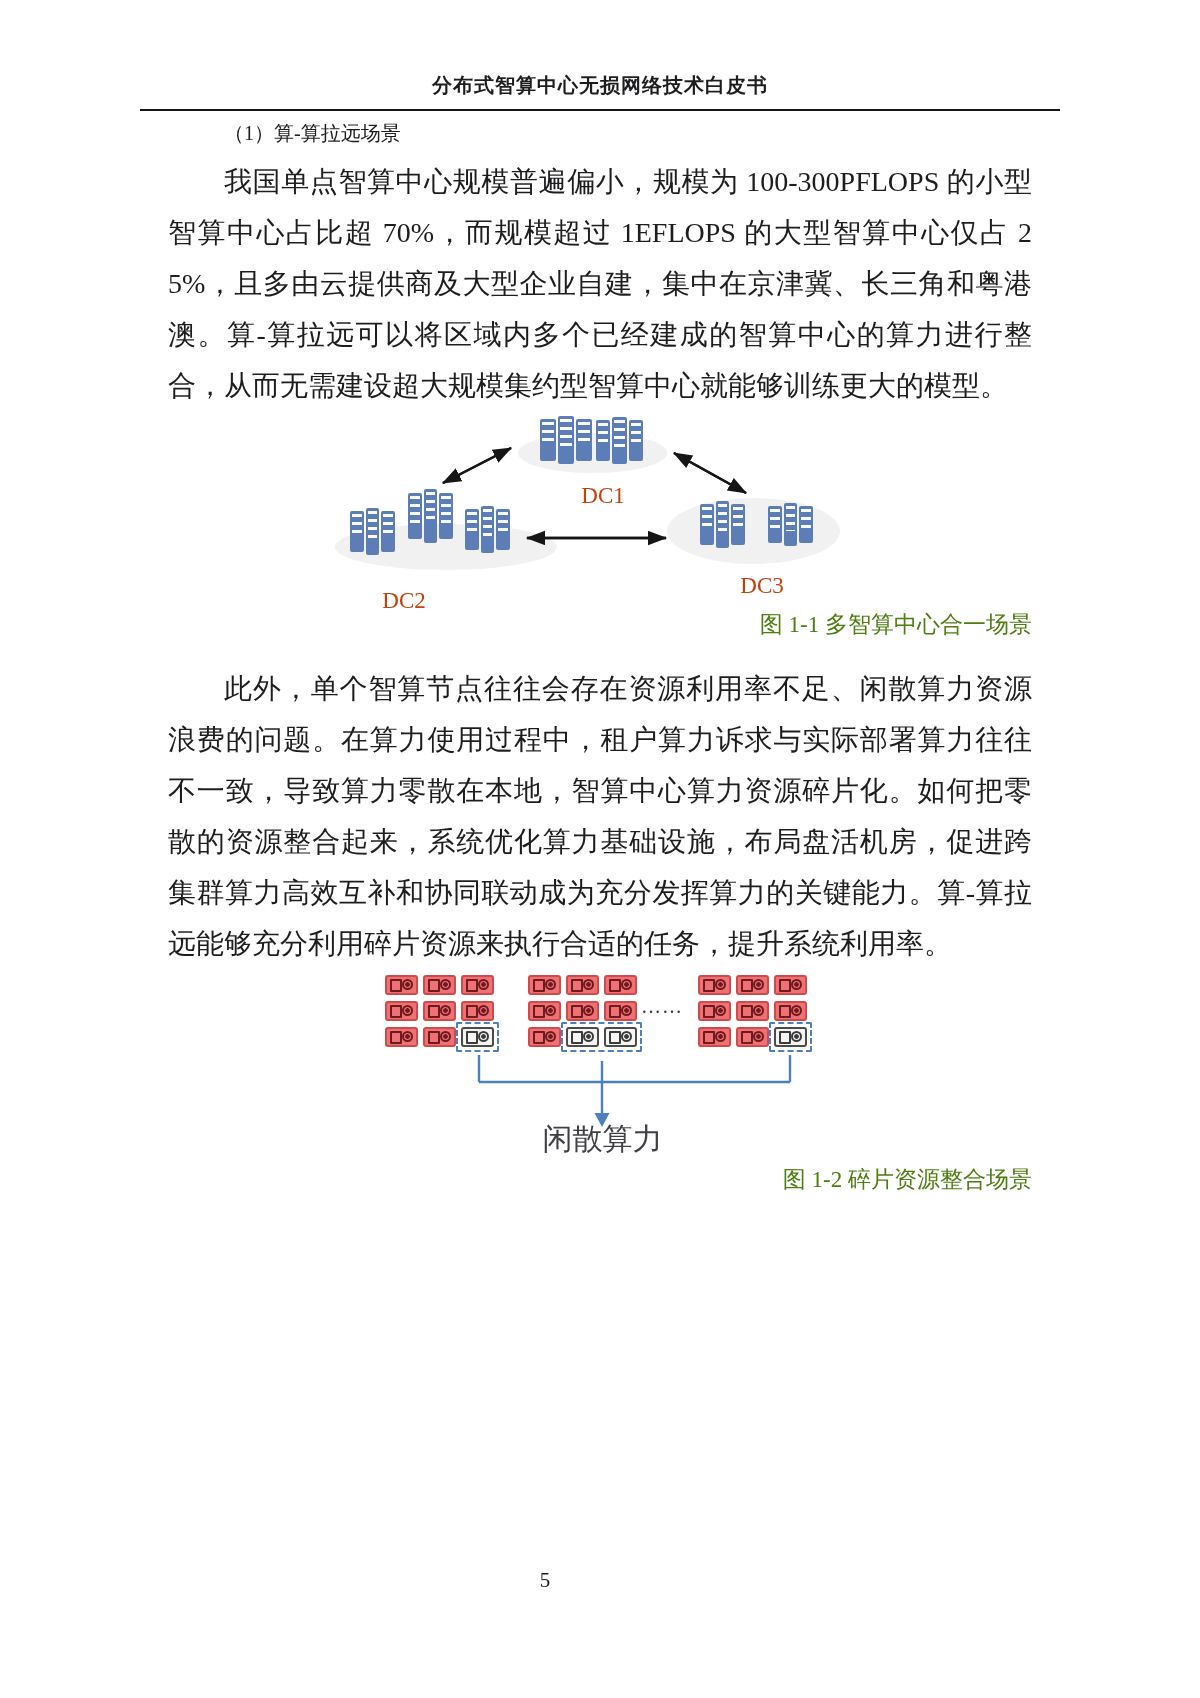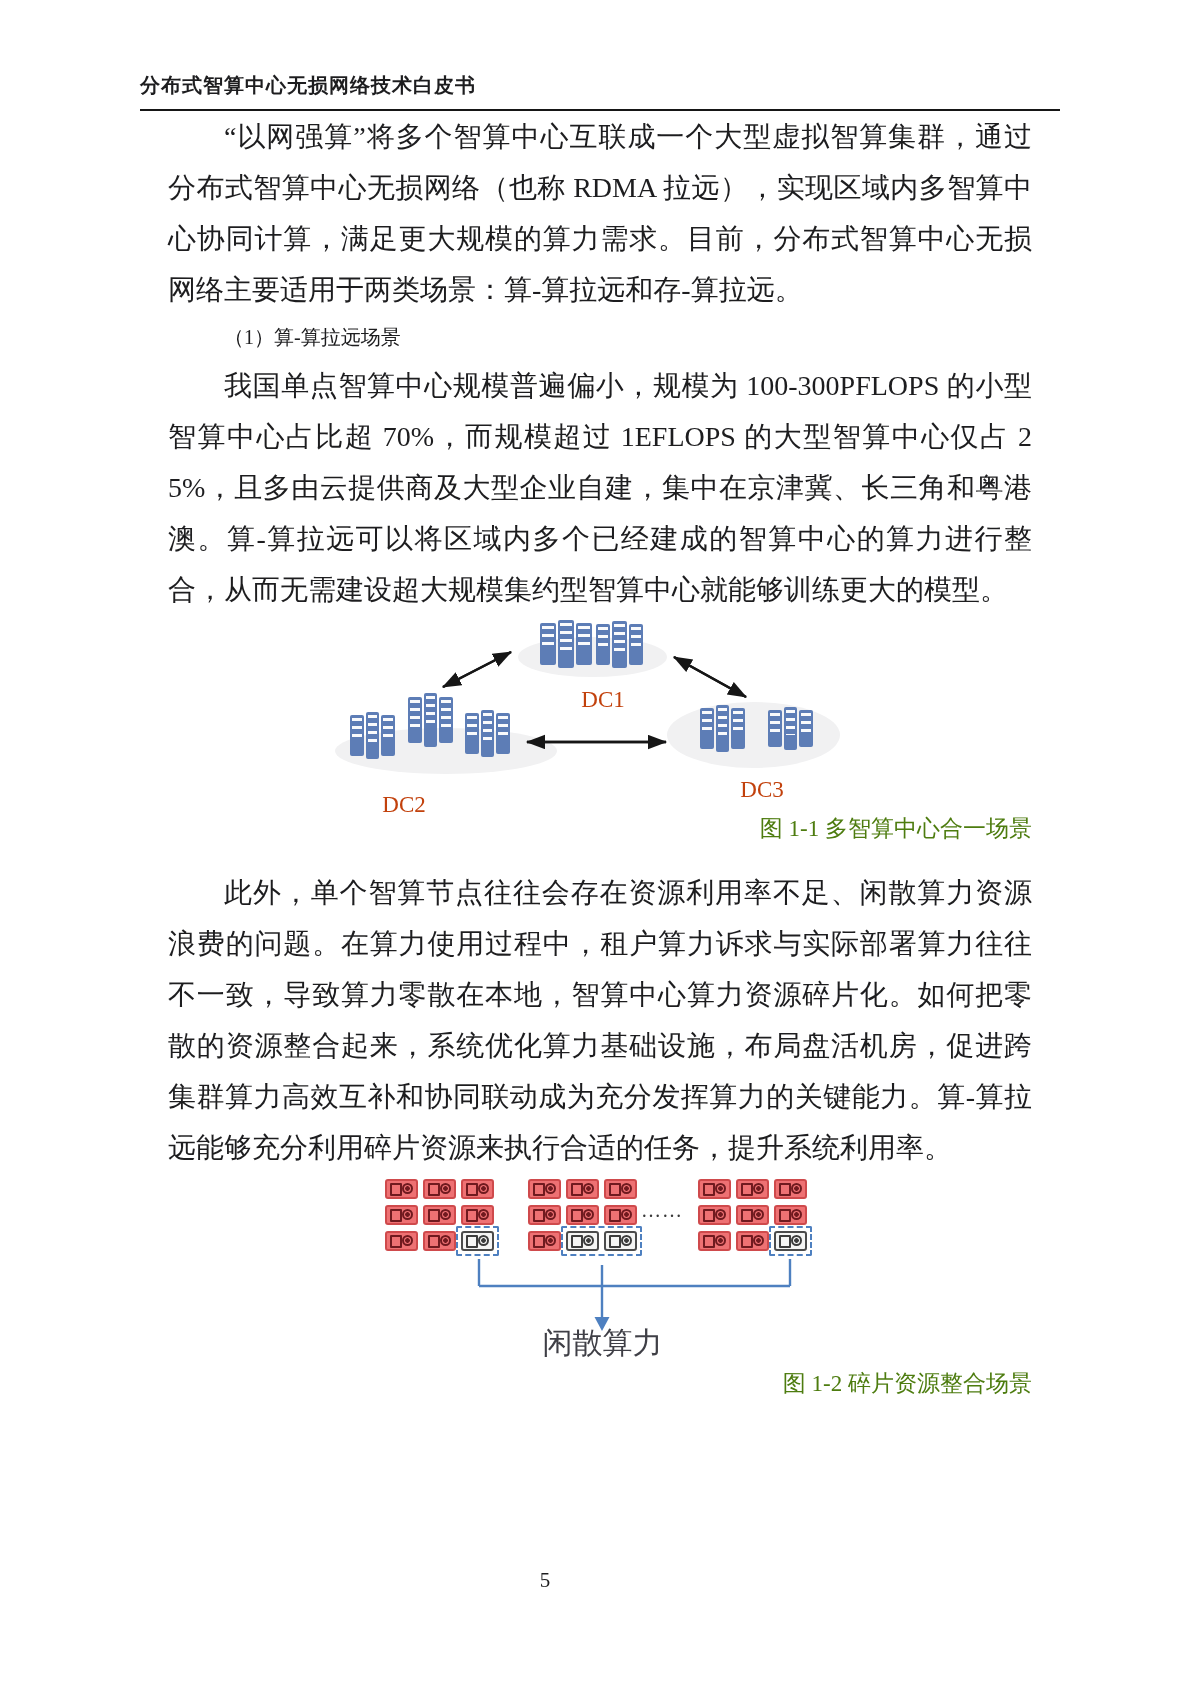--- a/index.html
+++ b/index.html
@@ -8,21 +8,21 @@
     --idle-fill:#f5f5f4; --idle-border:#4b4b4b; --idle-dark:#3c3c3c;
     --connector-blue:#4e80c0; --text:#1d1d1f;
   }
   html,body{margin:0;padding:0;background:#ffffff;}
   .page{
     position:relative; width:1200px; height:1698px; background:#fff; overflow:hidden;
     font-family:"Liberation Serif","DejaVu Serif",serif; color:var(--text);
   }
   
   .header{margin:0 140px; padding-top:72px; padding-bottom:10px; border-bottom:2px solid #161616;}
-  .header-title{text-align:left; font-size:20px; font-weight:bold; letter-spacing:1px;}
+  .header-title{text-align:center; font-size:20px; font-weight:bold; letter-spacing:1px;}
   
   main{padding:0 168px;}
   .body-text{
     margin:0; font-size:28px; line-height:51px; text-align:justify;
     word-break:break-all; overflow-wrap:anywhere;
   }
   .body-text.indent{text-indent:2em;}
   .p1{margin-top:19px;}
   .section-heading{
     margin:0; padding-left:56px; font-size:20px; line-height:45px; font-weight:normal;
@@ -79,21 +79,20 @@
 </head>
 <body>
 
 <div class="page">
 
   <div class="header">
     <div class="header-title">分布式智算中心无损网络技术白皮书</div>
   </div>
 
   <main>
-    <p class="body-text indent">“以网强算”将多个智算中心互联成一个大型虚拟智算集群，通过分布式智算中心无损网络（也称 RDMA 拉远），实现区域内多智算中心协同计算，满足更大规模的算力需求。目前，分布式智算中心无损网络主要适用于两类场景：算-算拉远和存-算拉远。</p>
     <h3 class="section-heading">（1）算-算拉远场景</h3>
     <p class="body-text indent">我国单点智算中心规模普遍偏小，规模为 100-300PFLOPS 的小型智算中心占比超 70%，而规模超过 1EFLOPS 的大型智算中心仅占 25%，且多由云提供商及大型企业自建，集中在京津冀、长三角和粤港澳。算-算拉远可以将区域内多个已经建成的智算中心的算力进行整合，从而无需建设超大规模集约型智算中心就能够训练更大的模型。</p>
 
     <figure class="fig1 fig-canvas">
 
       <div class="blob" style="left:183px; top:22px; width:149px; height:40px;"></div>
       <div class="blob" style="left:0px; top:113px; width:222px; height:46px;"></div>
       <div class="blob" style="left:332px; top:87px; width:173px; height:66px;"></div>
 
       <svg class="fig-svg" viewBox="0 0 505 185">

